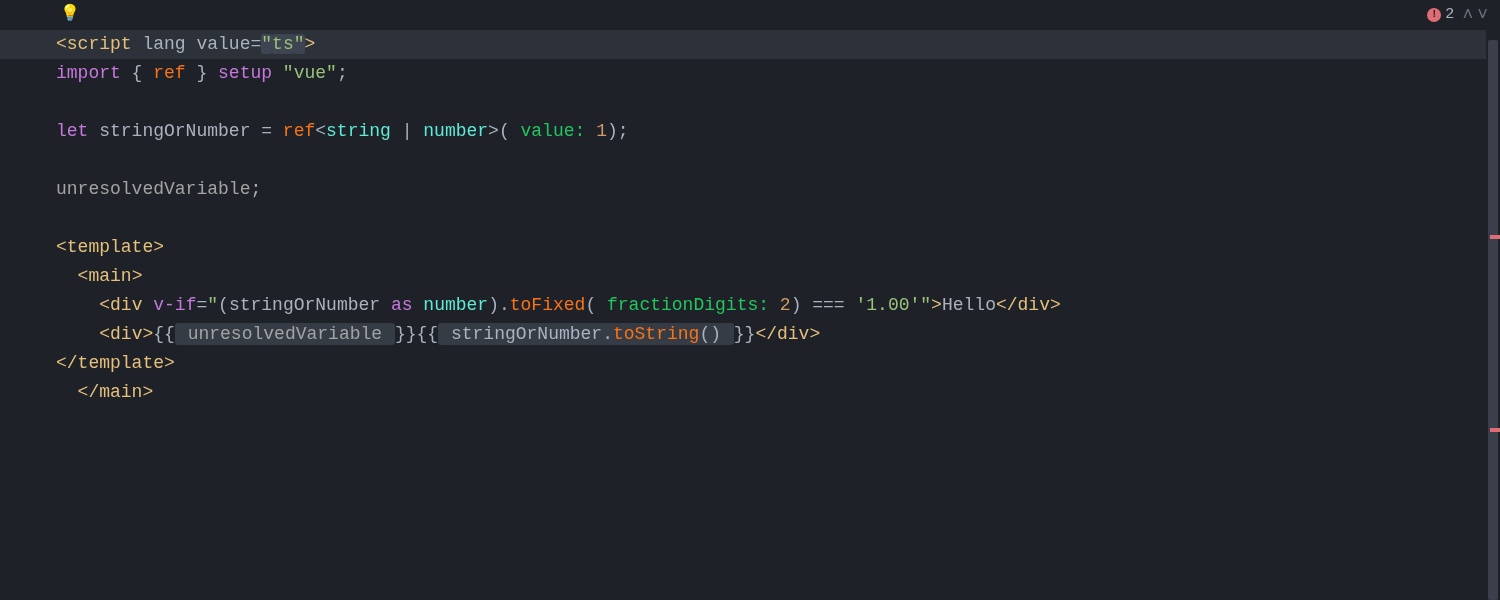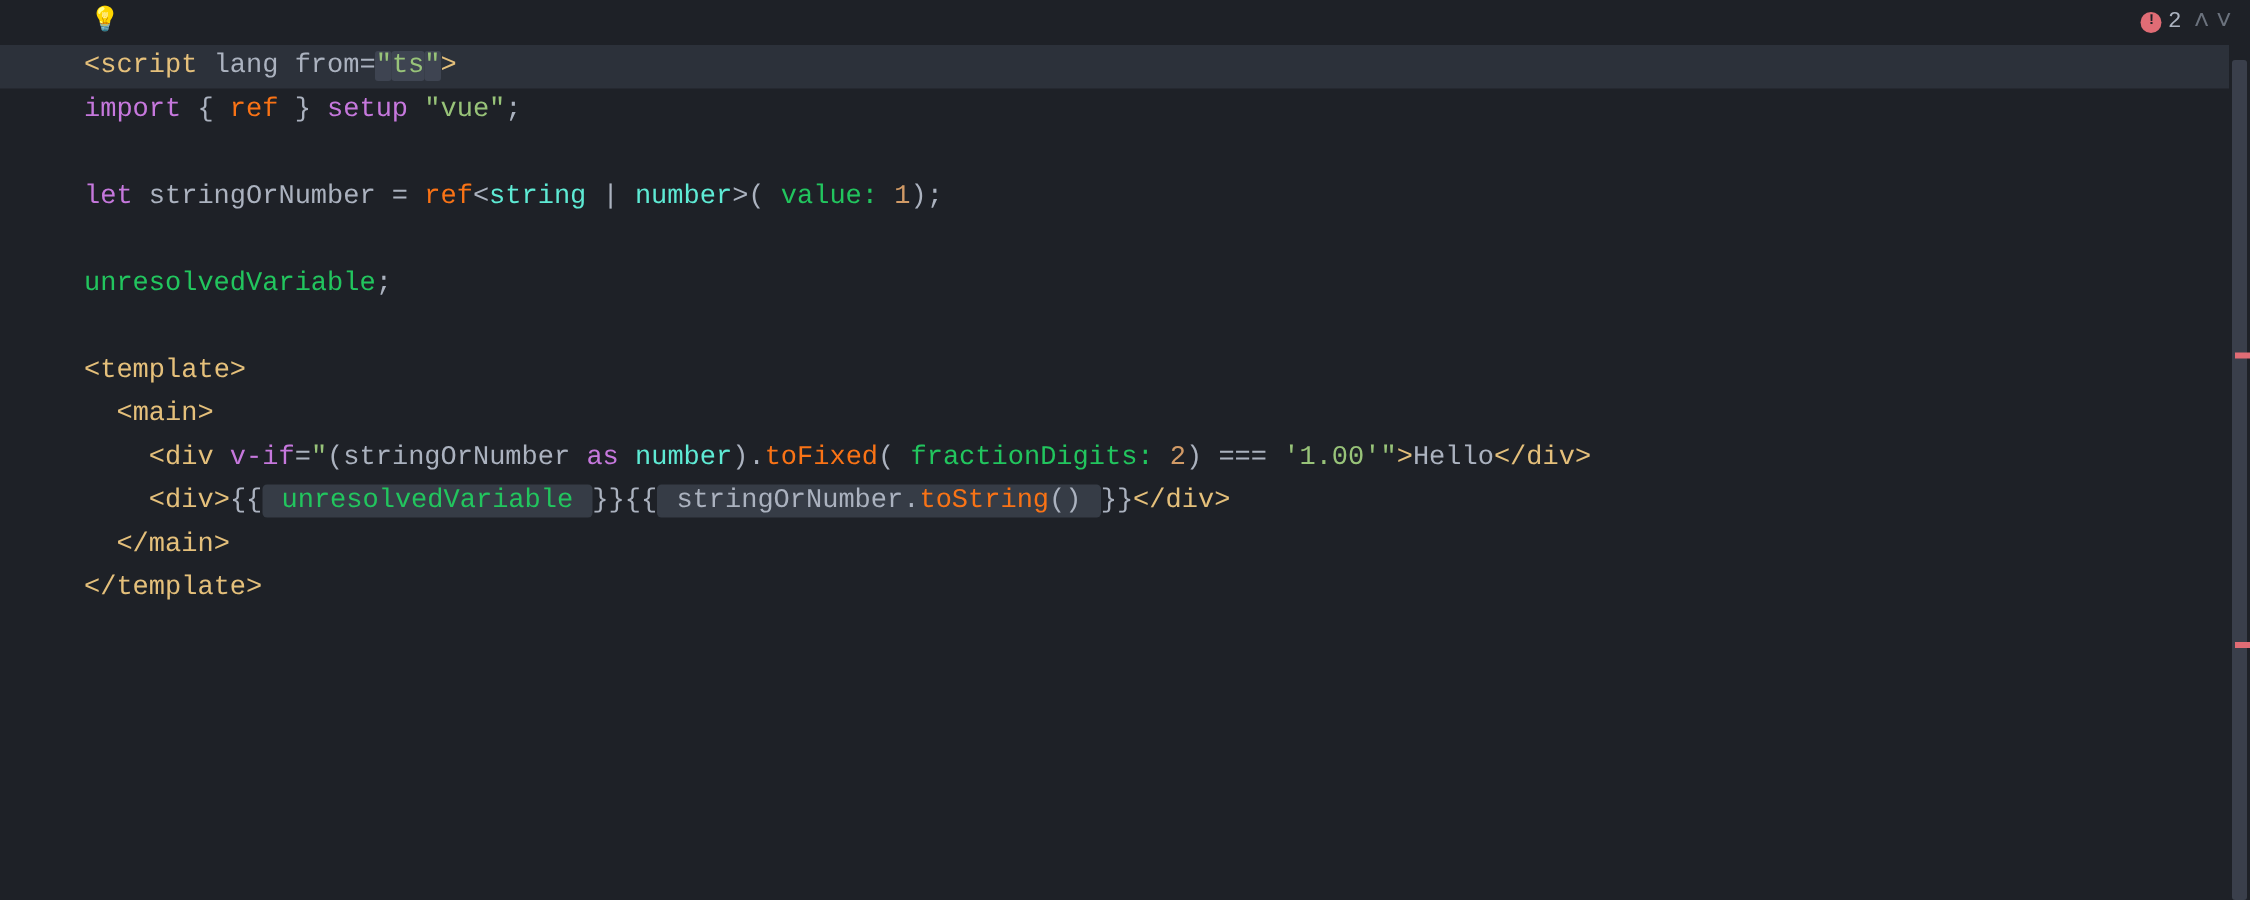--- a/index.html
+++ b/index.html
@@ -78,21 +78,21 @@
     border-radius: 3px;
     padding: 1px 2px;
   }
 
   
   .c-yellow { color: #e5c07b; }
   .c-purple { color: #c678dd; }
   .c-blue { color: #f97316; }
   .c-cyan { color: #5eead4; }
   .c-green { color: #98c379; }
-  .c-red { color: #22c55e; }
+  .c-red { color: #a3a3a3; }
   .c-orange { color: #d19a66; }
   .c-white { color: #abb2bf; }
 
   .scrollbar {
     position: absolute;
     right: 0;
     top: 30px;
     bottom: 0;
     width: 14px;
     background: #1e2127;
@@ -128,21 +128,21 @@
     </div>
     <div class="nav-arrows">
       <span class="arrow">˄</span>
       <span class="arrow">˅</span>
     </div>
   </div>
 </div>
 
 <div class="editor">
 
-<div class="line highlighted-line"><span class="c-yellow">&lt;</span><span class="c-yellow">script</span><span class="c-white"> lang</span><span class="c-white"> from</span><span class="c-white">=</span><span class="c-green selection-ts">"</span><span class="c-green selection-ts">ts</span><span class="c-green selection-ts">"</span><span class="c-yellow">&gt;</span></div>
+<div class="line highlighted-line"><span class="c-yellow">&lt;</span><span class="c-yellow">script</span><span class="c-white"> lang</span><span class="c-white"> value</span><span class="c-white">=</span><span class="c-green selection-ts">"</span><span class="c-green selection-ts">ts</span><span class="c-green selection-ts">"</span><span class="c-yellow">&gt;</span></div>
 
 <div class="line"><span class="c-purple">import</span><span class="c-white"> { </span><span class="c-blue">ref</span><span class="c-white"> } </span><span class="c-purple">setup</span><span> </span><span class="c-green">"vue"</span><span class="c-white">;</span></div>
 
 <div class="line"></div>
 
 <div class="line"><span class="c-purple">let</span><span class="c-white"> stringOrNumber </span><span class="c-white">= </span><span class="c-blue">ref</span><span class="c-white">&lt;</span><span class="c-cyan">string</span><span class="c-white"> | </span><span class="c-cyan">number</span><span class="c-white">&gt;</span><span class="c-white">(</span><span class="inlay"> value: </span><span class="c-orange">1</span><span class="c-white">);</span></div>
 
 <div class="line"></div>
 
 <div class="line"><span class="c-red">unresolvedVariable</span><span class="c-white">;</span></div>
@@ -151,23 +151,23 @@
 <div class="line"></div>
 
 <div class="line"><span class="c-yellow">&lt;</span><span class="c-yellow">template</span><span class="c-yellow">&gt;</span></div>
 
 <div class="line"><span>  </span><span class="c-yellow">&lt;</span><span class="c-yellow">main</span><span class="c-yellow">&gt;</span></div>
 
 <div class="line"><span>    </span><span class="c-yellow">&lt;</span><span class="c-yellow">div</span><span class="c-purple"> v-if</span><span class="c-white">=</span><span class="c-green">"</span><span class="c-white">(</span><span class="c-white">stringOrNumber</span><span class="c-purple"> as </span><span class="c-cyan">number</span><span class="c-white">).</span><span class="c-blue">toFixed</span><span class="c-white">(</span><span class="inlay"> fractionDigits: </span><span class="c-orange">2</span><span class="c-white">) </span><span class="c-white">=== </span><span class="c-green">'1.00'</span><span class="c-green">"</span><span class="c-yellow">&gt;</span><span class="c-white">Hello</span><span class="c-yellow">&lt;/</span><span class="c-yellow">div</span><span class="c-yellow">&gt;</span></div>
 
 <div class="line"><span>    </span><span class="c-yellow">&lt;</span><span class="c-yellow">div</span><span class="c-yellow">&gt;</span><span class="c-white">{{</span><span class="expr-hl"><span class="c-red"> unresolvedVariable </span></span><span class="c-white">}}</span><span class="c-white">{{</span><span class="expr-hl"><span class="c-white"> stringOrNumber</span><span class="c-white">.</span><span class="c-blue">toString</span><span class="c-white">() </span></span><span class="c-white">}}</span><span class="c-yellow">&lt;/</span><span class="c-yellow">div</span><span class="c-yellow">&gt;</span></div>
 
+<div class="line"><span class="c-yellow">&lt;/</span><span class="c-yellow">template</span><span class="c-yellow">&gt;</span></div>
+
 <div class="line"><span>  </span><span class="c-yellow">&lt;/</span><span class="c-yellow">main</span><span class="c-yellow">&gt;</span></div>
-
-<div class="line"><span class="c-yellow">&lt;/</span><span class="c-yellow">template</span><span class="c-yellow">&gt;</span></div>
 
 </div>
 
 <div class="scrollbar">
   <div class="scroll-thumb"></div>
   <div class="marker m1"></div>
   <div class="marker m2"></div>
 </div>
 
 </body></html>

